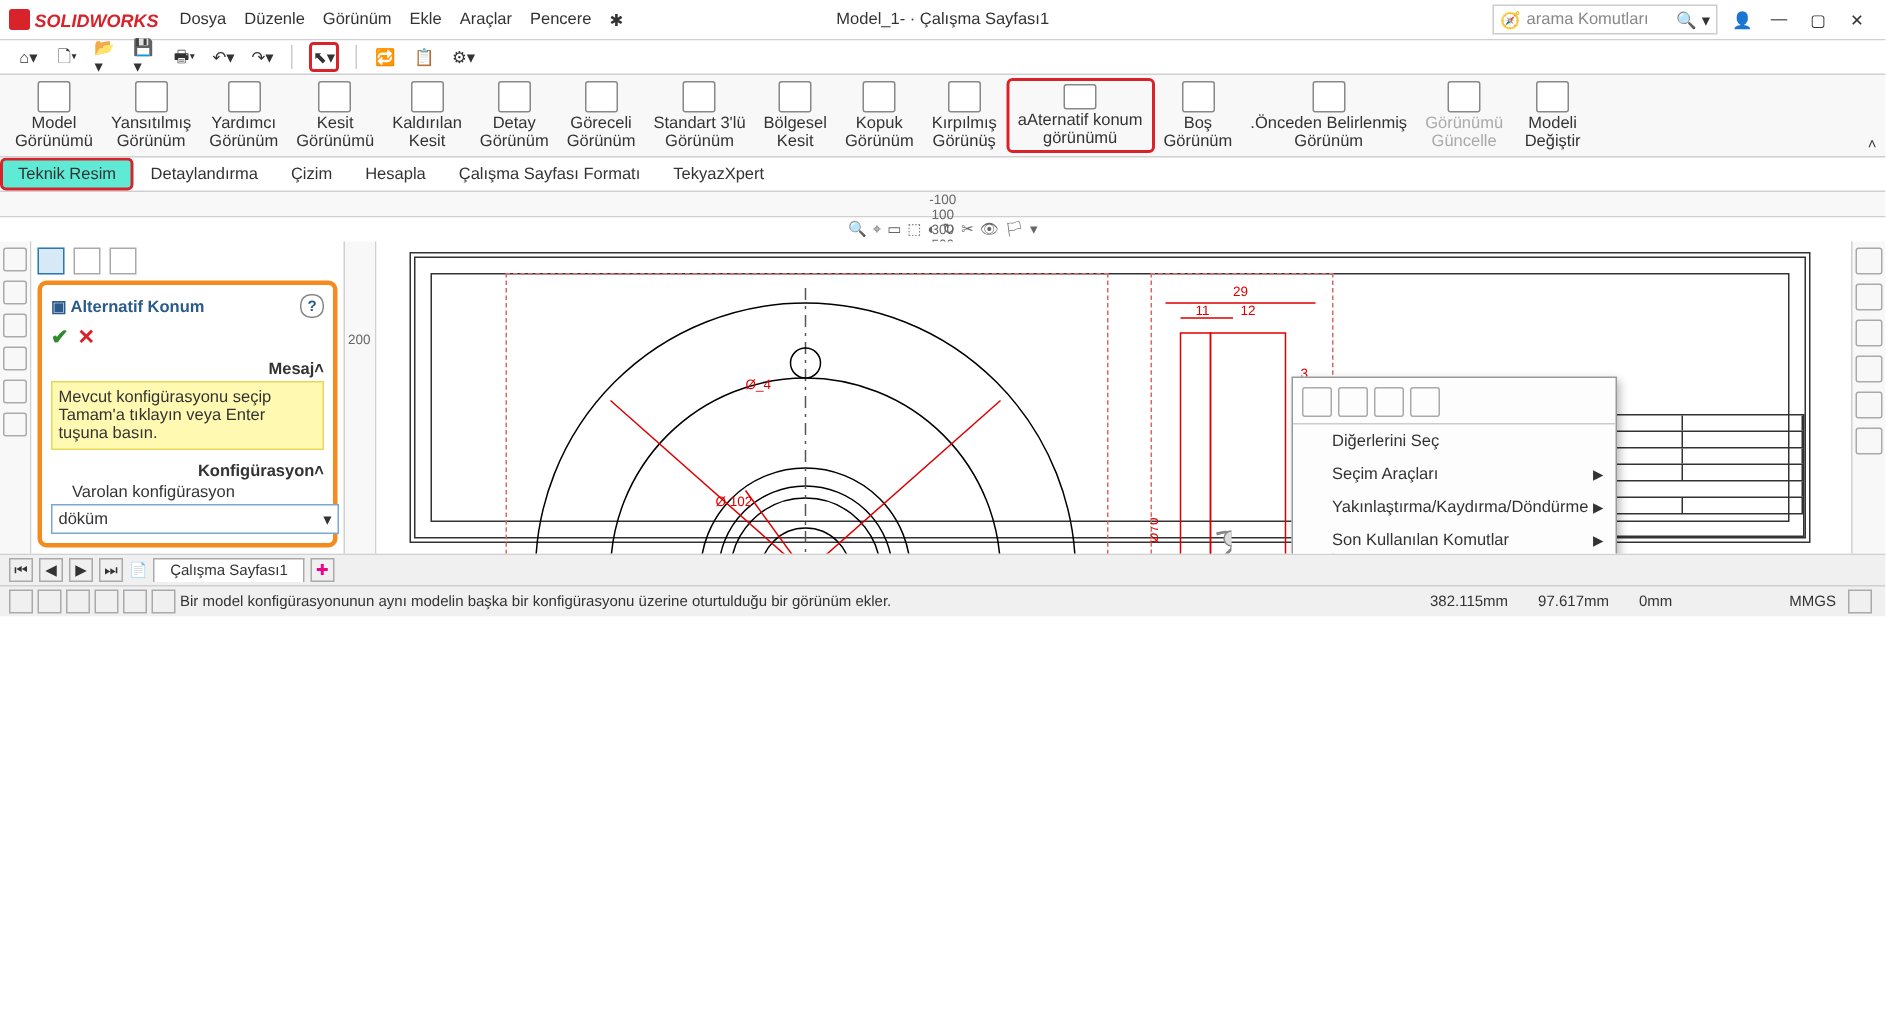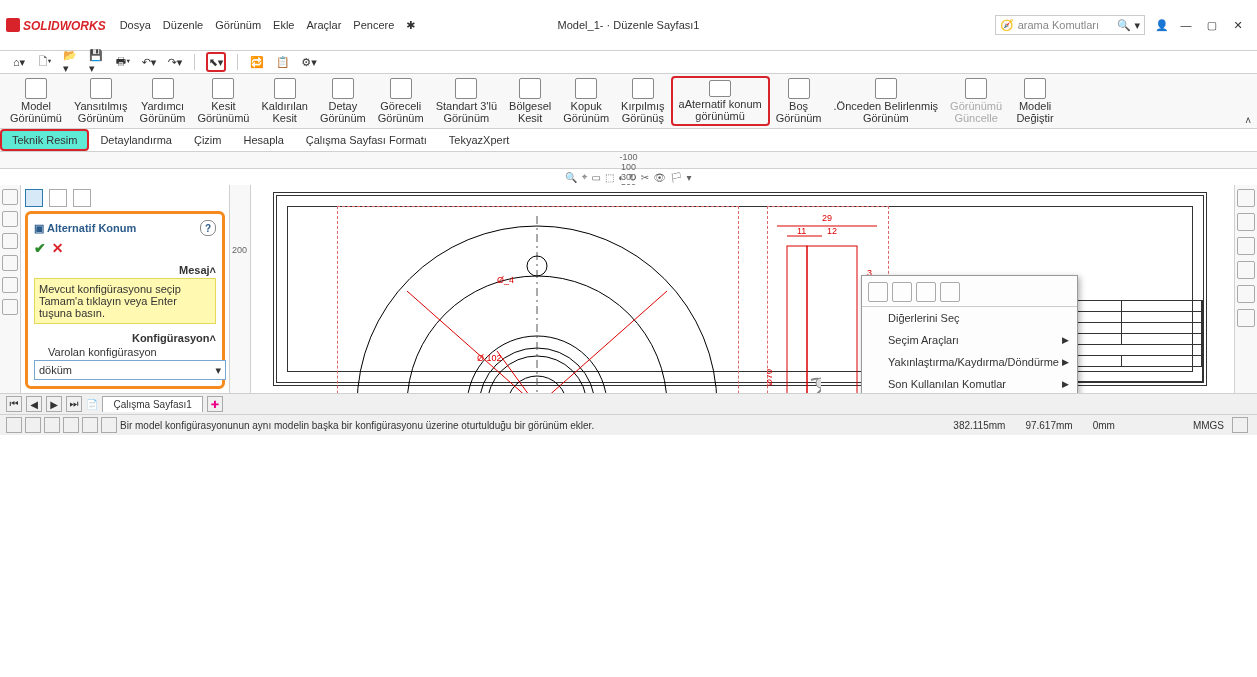--- a/index.html
+++ b/index.html
@@ -1,16 +1,16 @@
 <!DOCTYPE html>
 <html><head>
 <meta charset="utf-8">
 <style>
   html,body{margin:0;padding:0;font-family:"Segoe UI",Arial,sans-serif;font-size:11px;color:#333;background:#fff;overflow:hidden;}
-  .titlebar{height:26px;background:#fff;border-bottom:1px solid #d0d0d0;display:flex;align-items:center;padding:12px 6px;}
+  .titlebar{height:26px;background:#fff;border-bottom:1px solid #d0d0d0;display:flex;align-items:center;padding:0 6px;}
   .titlebar .logo{color:#d9232b;font-weight:bold;font-style:italic;margin-right:8px;font-size:12px;}
   .titlebar .logo::before{content:"";display:inline-block;width:14px;height:14px;background:#d9232b;border-radius:2px;margin-right:3px;vertical-align:-2px;}
   .menu-item{padding:2px 6px;cursor:default;}
   .spacer{flex:1;}
   .tb-icon{width:16px;height:16px;display:inline-flex;align-items:center;justify-content:center;margin:0 3px;cursor:default;}
   .title-text{position:absolute;left:50%;transform:translateX(-50%);}
   .search-box{border:1px solid #ccc;height:18px;width:140px;display:flex;align-items:center;padding:0 4px;margin:0 6px;}
   .search-box .glass{margin-right:4px;}
   .win-btn{width:26px;height:20px;display:flex;align-items:center;justify-content:center;}
   .qatbar{height:22px;background:#fff;border-bottom:1px solid #d0d0d0;display:flex;align-items:center;padding:0 8px;gap:4px;}
@@ -72,21 +72,21 @@
 
 <div class="titlebar">
   <span class="logo"><span>SOLIDWORKS</span></span>
   <span class="menu-item">Dosya</span>
   <span class="menu-item">Düzenle</span>
   <span class="menu-item">Görünüm</span>
   <span class="menu-item">Ekle</span>
   <span class="menu-item">Araçlar</span>
   <span class="menu-item">Pencere</span>
   <span class="menu-item">✱</span>
-  <span class="title-text">Model_1- · Düzenle Sayfası1</span>
+  <span class="title-text">Model_1- · Çalışma Sayfası1</span>
   <span class="spacer"></span>
   <div class="search-box">
     <span class="glass">🧭</span>
     <span style="color:#888;">arama Komutları</span>
     <span style="margin-left:auto;">🔍 ▾</span>
   </div>
   <span class="tb-icon">👤</span>
   <span class="win-btn">—</span>
   <span class="win-btn">▢</span>
   <span class="win-btn">✕</span>

